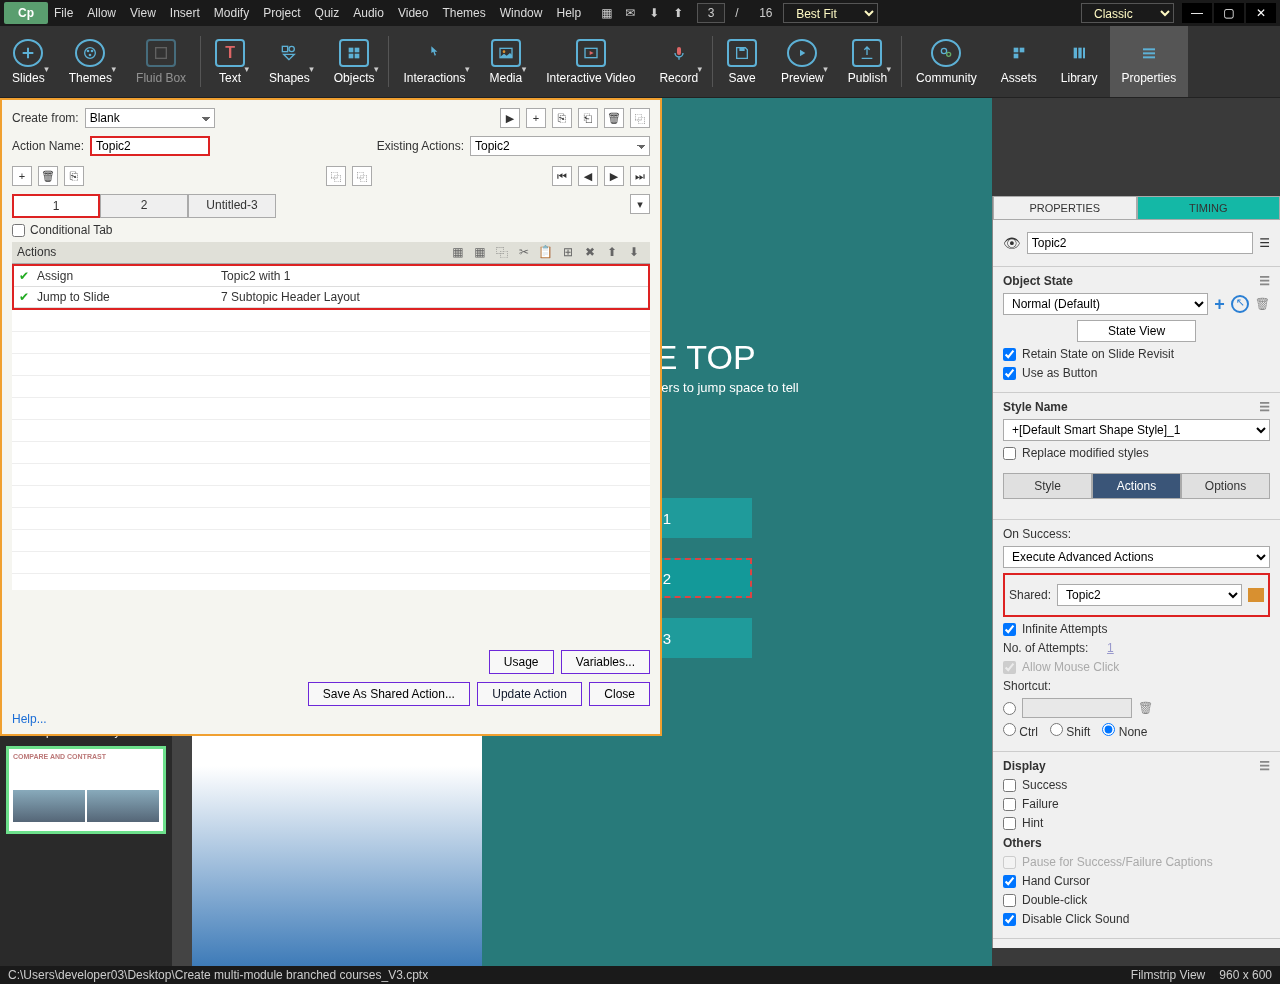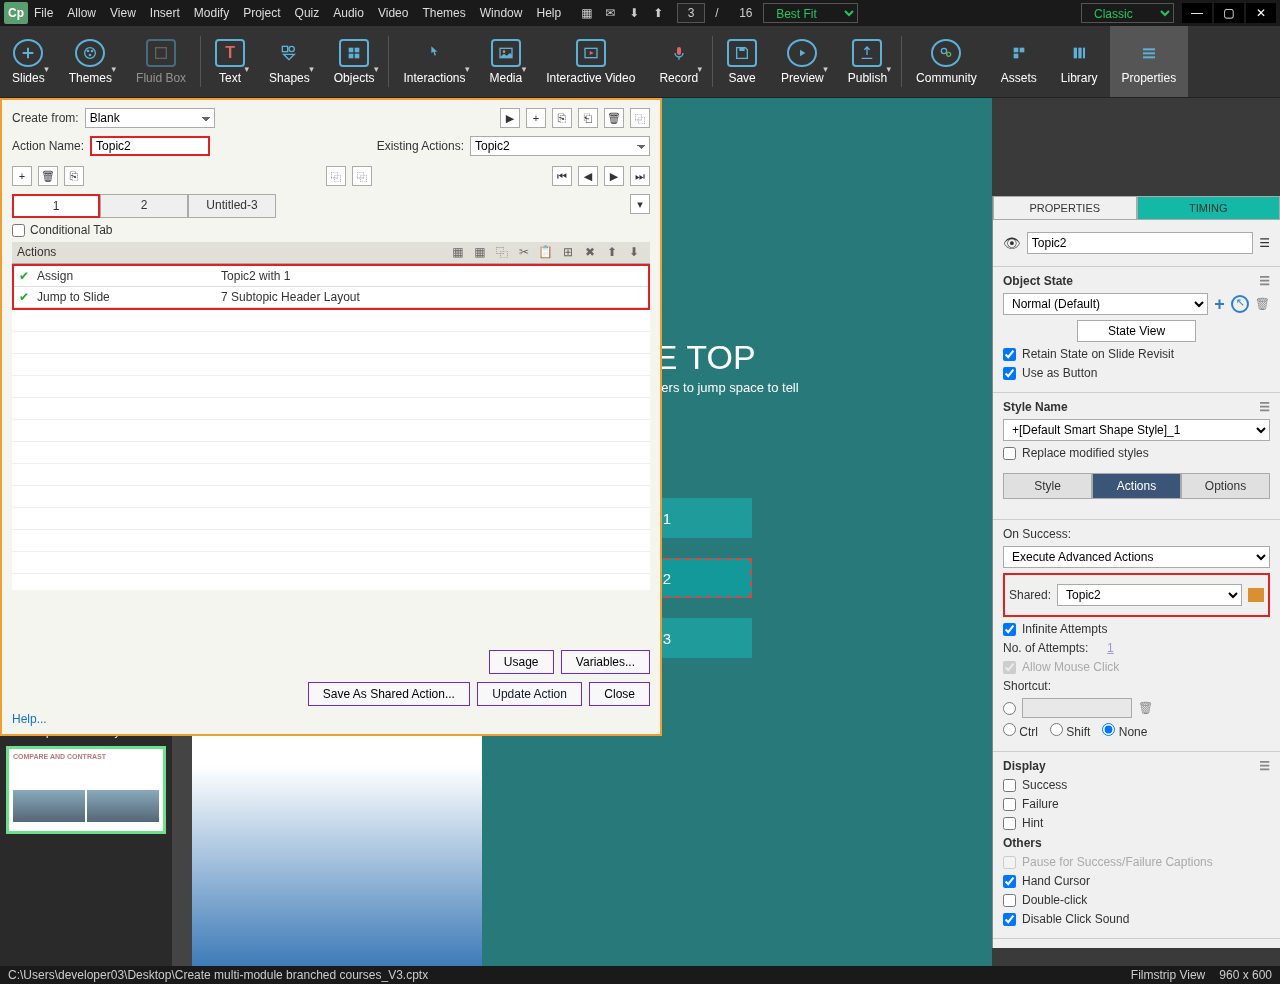--- a/index.html
+++ b/index.html
@@ -1,18 +1,18 @@
 <!DOCTYPE html>
 <html><head>
 <meta charset="utf-8">
 <style>
 * { box-sizing: border-box; margin: 0; padding: 0; font-family: 'Segoe UI', Tahoma, sans-serif; font-size: 12px; }
 body { background: #333; width: 1280px; height: 984px; overflow: hidden; position: relative; color: #333; }
 .titlebar { background: #1a1a1a; height: 26px; display: flex; align-items: center; color: #ccc; padding: 0 4px; }
-.app-logo { width: 24px; height: 22px; background: #5a9e6f; color: #fff; display: flex; align-items: center; justify-content: center; font-weight: bold; margin-right: 6px; border-radius: 2px; }
+.app-logo { width: 44px; height: 22px; background: #5a9e6f; color: #fff; display: flex; align-items: center; justify-content: center; font-weight: bold; margin-right: 6px; border-radius: 2px; }
 .menu-items { display: flex; gap: 14px; }
 .menu-items span { color: #ddd; cursor: pointer; }
 .title-icons { display: flex; gap: 10px; margin-left: 20px; align-items: center; }
 .title-icons svg, .title-icons span { width: 14px; height: 14px; fill: #ccc; color: #ccc; }
 .page-box { color: #ccc; }
 .spacer { flex: 1; }
 .win-ctrl { display: flex; gap: 2px; }
 .win-ctrl div { width: 30px; height: 20px; background: #000; color: #fff; display: flex; align-items: center; justify-content: center; }
 .ribbon { background: #333; height: 72px; display: flex; border-bottom: 1px solid #222; }
 .rbtn { display: flex; flex-direction: column; align-items: center; justify-content: center; padding: 0 12px; color: #fff; font-size: 11px; position: relative; }
@@ -82,21 +82,21 @@
 .radio-row { display: flex; gap: 12px; align-items: center; margin: 5px 0; }
 .statusbar { position: absolute; bottom: 0; left: 0; right: 0; height: 18px; background: #1a1a1a; color: #ccc; font-size: 11px; display: flex; align-items: center; padding: 0 8px; }
 .statusbar .r { margin-left: auto; display: flex; gap: 14px; }
 .state-btn { padding: 3px 30px; border: 1px solid #aaa; background: #fff; }
 .eye-ic { font-size: 14px; }
 .plus-blue { color: #2a7fd4; font-size: 18px; font-weight: bold; }
 .circle-blue { width: 18px; height: 18px; border: 2px solid #2a7fd4; border-radius: 50%; display: inline-block; position: relative; }
 .circle-blue::after { content: '↖'; position: absolute; top: -1px; left: 3px; color: #2a7fd4; font-size: 11px; }
 .trash { color: #888; }
 .folder-ic { width: 16px; height: 14px; background: #d89030; display: inline-block; }
-.wsel { background: #1a1a1a; color: #22c55e; border: 1px solid #555; padding: 2px 24px 2px 8px; margin-right: 8px; height: 20px; }
+.wsel { background: #1a1a1a; color: #fef9c3; border: 1px solid #555; padding: 2px 24px 2px 8px; margin-right: 8px; height: 20px; }
 </style>
 </head>
 <body>
 
 <div class="titlebar">
   <div class="app-logo">Cp</div>
   <div class="menu-items">
     <span>File</span>
     <span>Allow</span>
     <span>View</span>

